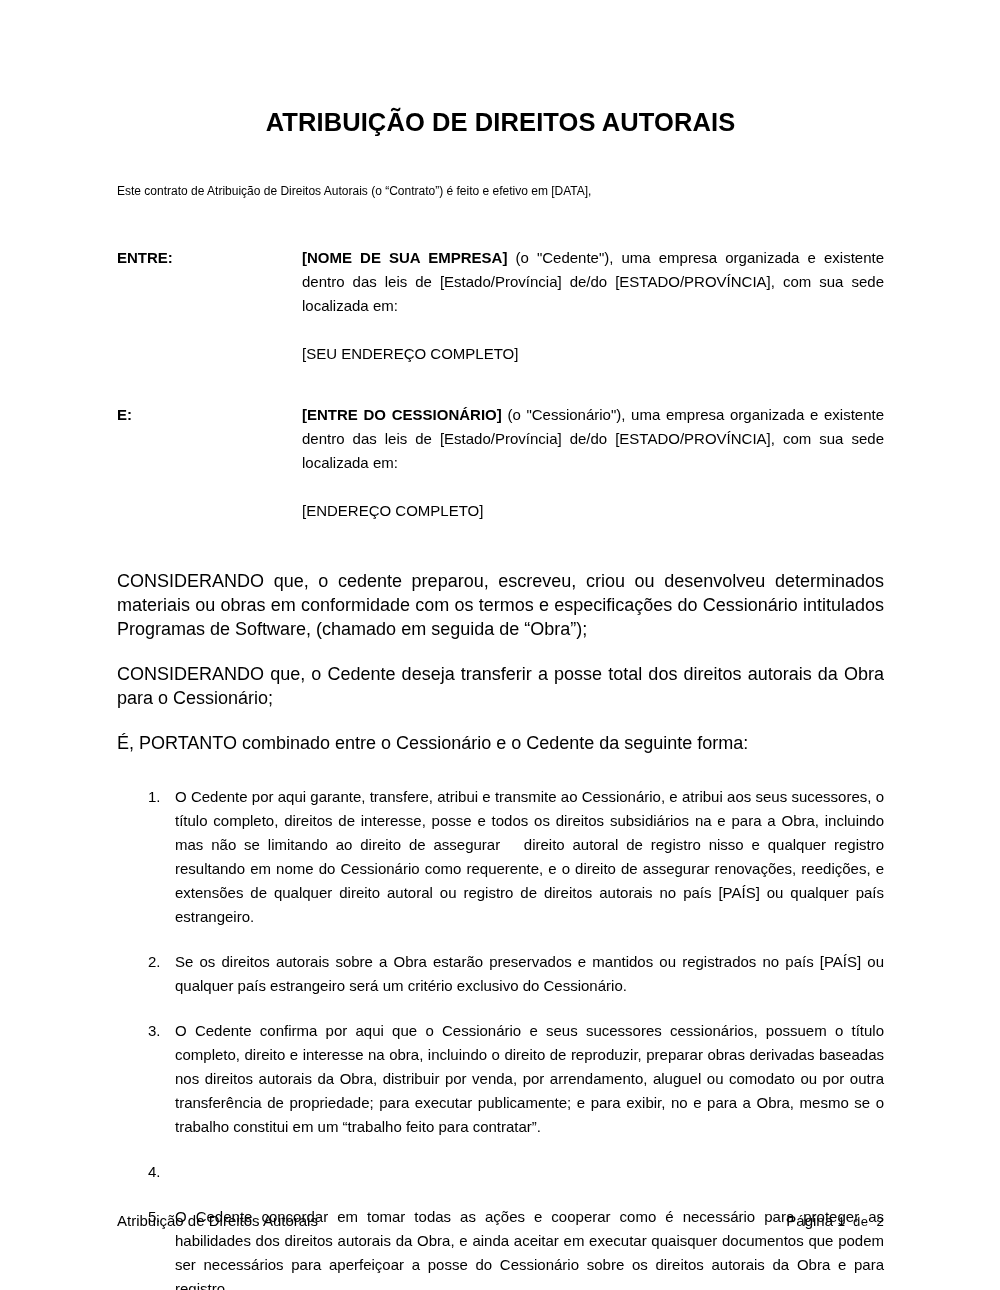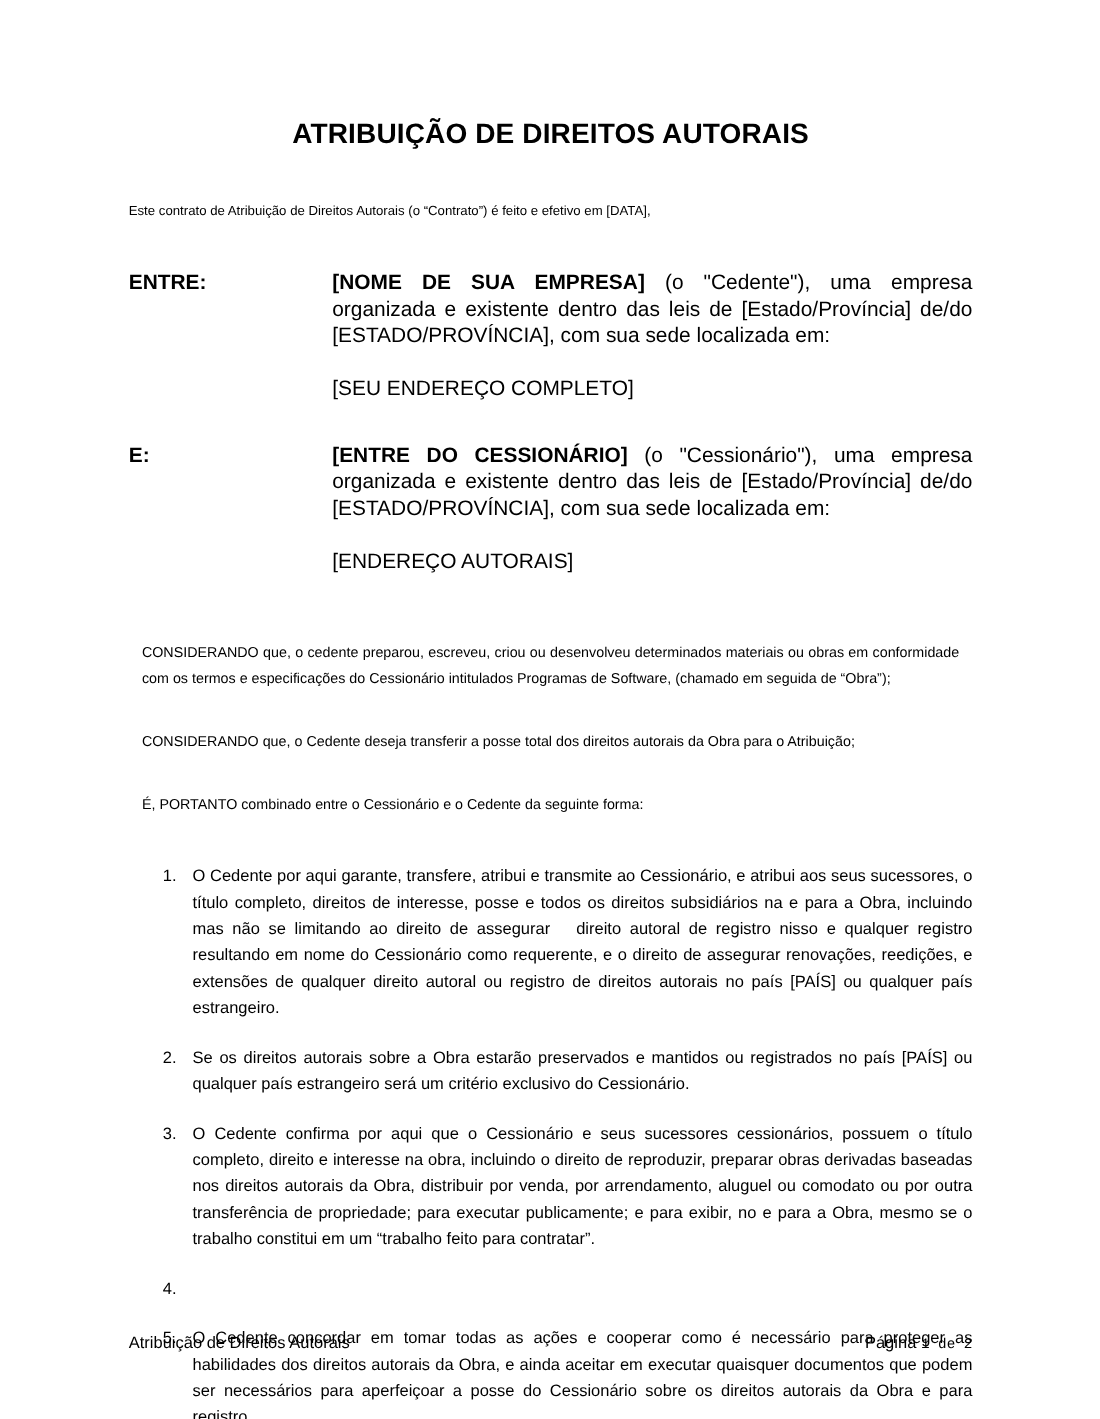--- a/index.html
+++ b/index.html
@@ -46,21 +46,21 @@
     line-height: 24px;
     margin: 0;
     padding-top: 43px;
     text-align: left;
     white-space: pre-wrap;
   }
 
   
   .party {
     display: flex;
-    font-size: 19px;
+    font-size: 15px;
     line-height: 24px;
   }
   .party-entre { padding-top: 43px; }
   .party-e { padding-top: 37px; }
 
   .party-label {
     flex: 0 0 185px;   
     font-weight: bold;
     white-space: nowrap;
   }
@@ -75,23 +75,23 @@
   }
   .party-main .strong { font-weight: bold; margin-top: 18px; }
   .party-address {
     margin: 0;
     padding-top: 24px;
     text-align: left;
     white-space: pre-wrap;
   }
 
   .para {
-    font-size: 13px;
-    line-height: 24px;
-    margin: 12px;
+    font-size: 18px;
+    line-height: 24px;
+    margin: 0;
     text-align: justify;
     text-justify: inter-word;
     white-space: pre-wrap;
   }
   .para-whereas-1 { padding-top: 46px; }
   .para-whereas-2 { padding-top: 21px; }
   .para-therefore { padding-top: 21px; text-align: left; }
 
   .clause-list {
     margin: 0;
@@ -155,27 +155,27 @@
       <div class="party-body">
         <p class="party-main"><span class="strong">[NOME DE SUA EMPRESA]</span><span> (o "Cedente"), uma empresa organizada e existente dentro das leis de [Estado/Província] de/do [ESTADO/PROVÍNCIA], com sua sede localizada em:</span></p>
         <p class="party-address">[SEU ENDEREÇO COMPLETO]</p>
       </div>
     </div>
 
     <div class="party party-e">
       <div class="party-label">E:</div>
       <div class="party-body">
         <p class="party-main"><span class="strong">[ENTRE DO CESSIONÁRIO]</span><span> (o "Cessionário"), uma empresa organizada e existente dentro das leis de [Estado/Província] de/do [ESTADO/PROVÍNCIA], com sua sede localizada em:</span></p>
-        <p class="party-address">[ENDEREÇO AUTORAIS]</p>
+        <p class="party-address">[ENDEREÇO COMPLETO]</p>
       </div>
     </div>
 
     <p class="para para-whereas-1">CONSIDERANDO que, o cedente preparou, escreveu, criou ou desenvolveu determinados materiais ou obras em conformidade com os termos e especificações do Cessionário intitulados Programas de Software, (chamado em seguida de “Obra”);</p>
 
-    <p class="para para-whereas-2">CONSIDERANDO que, o Cedente deseja transferir a posse total dos direitos autorais da Obra para o Atribuição;</p>
+    <p class="para para-whereas-2">CONSIDERANDO que, o Cedente deseja transferir a posse total dos direitos autorais da Obra para o Cessionário;</p>
 
     <p class="para para-therefore">É, PORTANTO combinado entre o Cessionário e o Cedente da seguinte forma:</p>
 
     <ol class="clause-list">
       <li class="clause-item">
         <span class="clause-num">1.</span>
         <span class="clause-text">O Cedente por aqui garante, transfere, atribui e transmite ao Cessionário, e atribui aos seus sucessores, o título completo, direitos de interesse, posse e todos os direitos subsidiários na e para a Obra, incluindo mas não se limitando ao direito de assegurar   direito autoral de registro nisso e qualquer registro resultando em nome do Cessionário como requerente, e o direito de assegurar renovações, reedições, e extensões de qualquer direito autoral ou registro de direitos autorais no país [PAÍS] ou qualquer país estrangeiro.</span>
       </li>
       <li class="clause-item">
         <span class="clause-num">2.</span>

